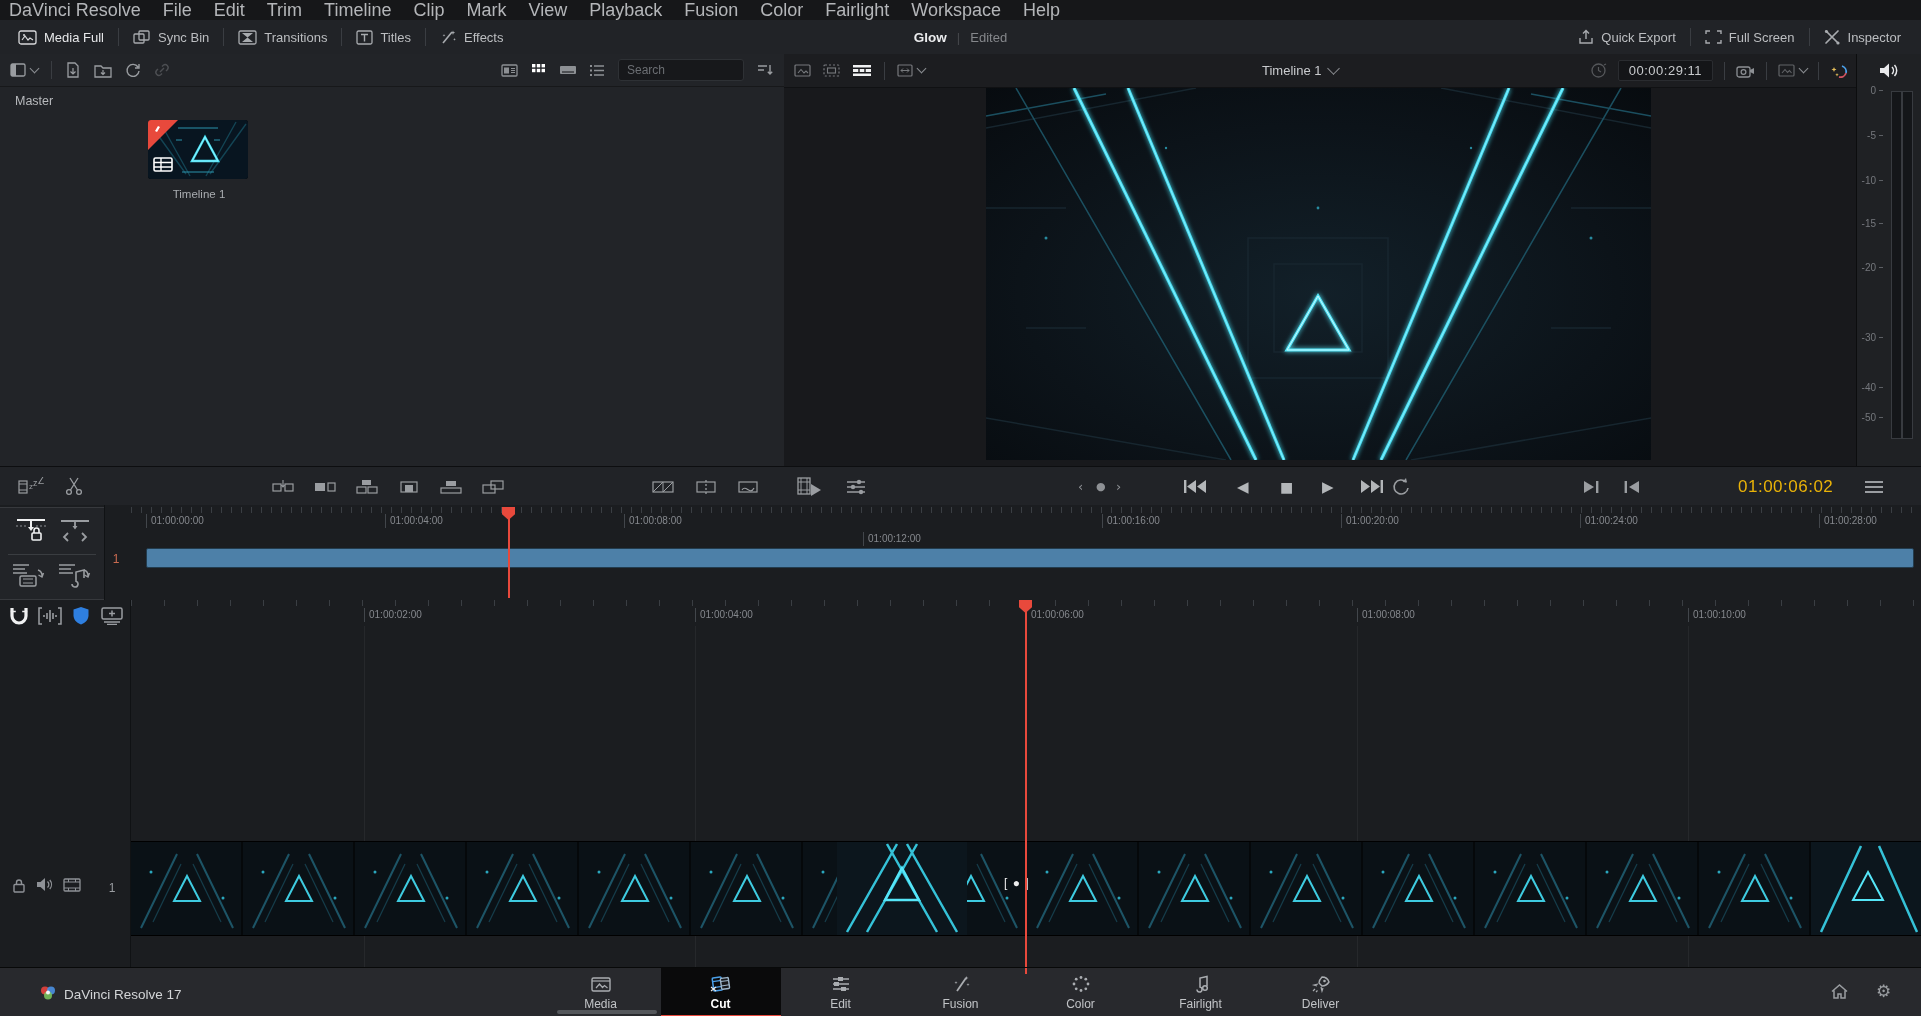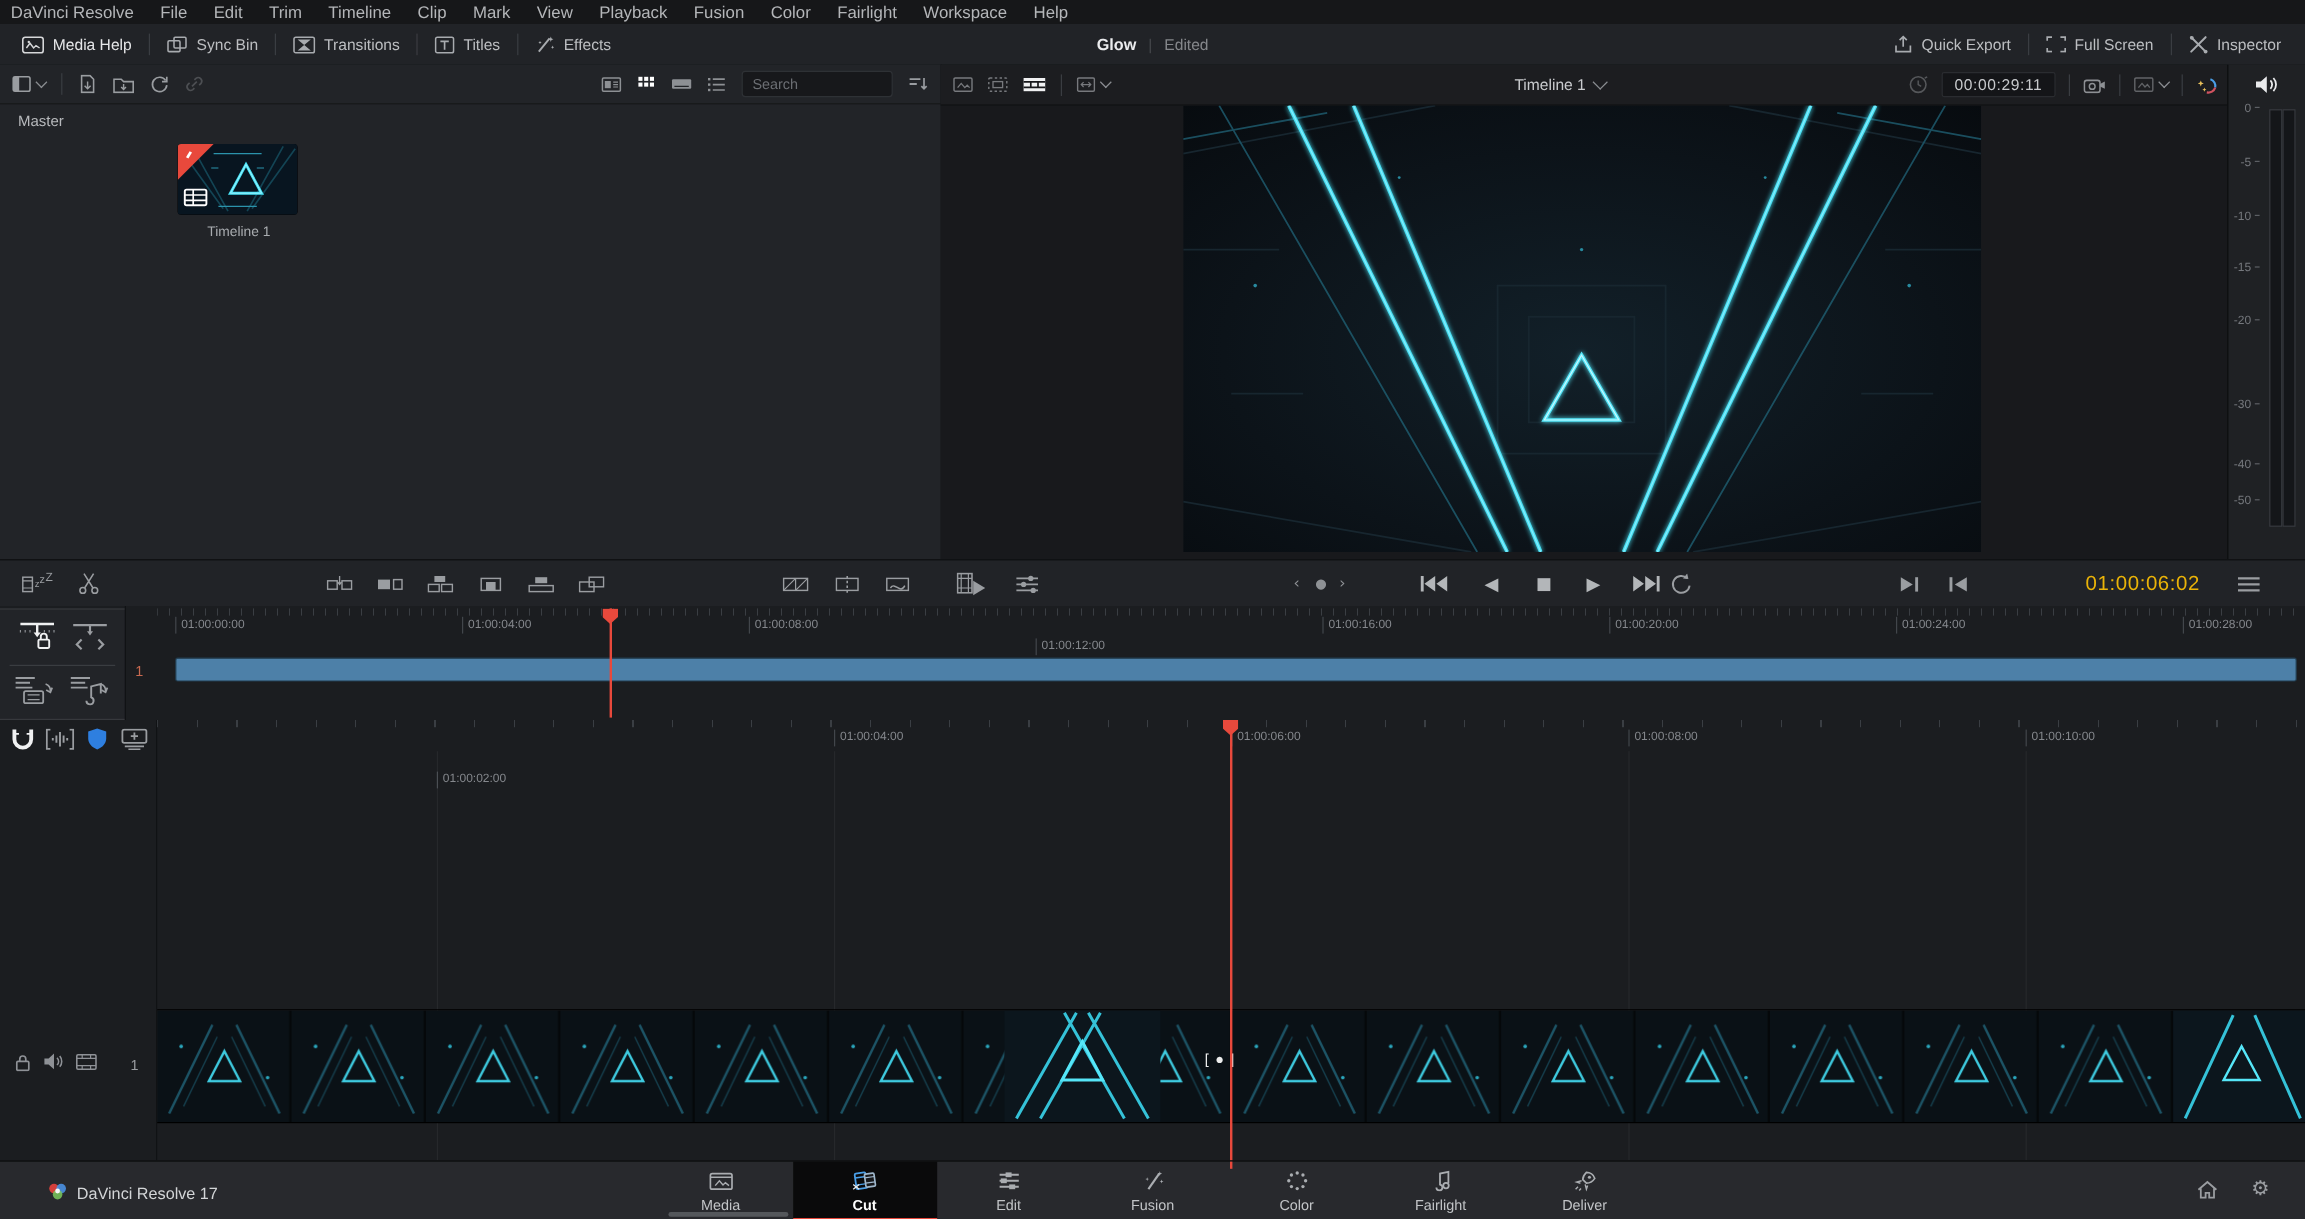--- a/index.html
+++ b/index.html
@@ -4,21 +4,21 @@
 <style>
   html,body{margin:0;padding:0;background:#0e0f11;}
   #app{position:relative;width:1921px;height:1016px;overflow:hidden;
        font-family:"Liberation Sans",sans-serif;background:#1b1d20;color:#b9bbbe;}
   .abs{position:absolute;}
   .row{display:flex;align-items:center;}
   .dvd{width:1px;height:18px;background:#3a3d42;}
   svg{display:block;}
   
   #menubar{left:0;top:0;width:100%;height:20px;background:#161719;display:flex;align-items:center;
-           font-size:14px;color:#b4b6b9;}
+           font-size:18px;color:#b4b6b9;}
   #menubar span{padding:0 11px;cursor:default;}
   #menubar span:first-child{padding-left:9px;}
   
   #toolbar{left:0;top:20px;width:100%;height:34px;background:#212327;border-bottom:1px solid #0c0d0e;}
   .tbtn{display:flex;align-items:center;gap:7px;font-size:13px;color:#bcbec1;padding:0 14px;height:34px;}
   .tbtn.bright{color:#e6e7e9;}
   #tb-left{position:absolute;left:4px;top:0;height:34px;display:flex;align-items:center;}
   #tb-right{position:absolute;right:6px;top:0;height:34px;display:flex;align-items:center;}
   #tb-title{position:absolute;left:50%;transform:translateX(-50%);top:0;height:34px;display:flex;align-items:center;}
   #tb-title .t{font-size:13.5px;font-weight:bold;color:#ebecee;}
@@ -109,21 +109,21 @@
   <div id="toolbar" class="abs">
     <div id="tb-left">
       <div class="tbtn bright">
         <span>
             <svg width="19" height="15" viewBox="0 0 19 15">
               <rect x="1" y="1" width="17" height="13" rx="2" fill="none" stroke="#d7d8da" stroke-width="1.3"></rect>
               <path d="M4 10l3-4 3 4 2-2 3 2" fill="none" stroke="#d7d8da" stroke-width="1.2"></path>
               <circle cx="6" cy="5" r="1" fill="#d7d8da"></circle>
             </svg>
           </span>
-        <span>Media Help</span>
+        <span>Media Full</span>
       </div>
       <div class="dvd"></div>
       <div class="tbtn">
         <span>
             <svg width="18" height="15" viewBox="0 0 18 15">
               <rect x="1" y="4" width="10" height="9" rx="1" fill="none" stroke="#a8abaf" stroke-width="1.3"></rect>
               <rect x="6" y="1" width="10" height="9" rx="1" fill="none" stroke="#a8abaf" stroke-width="1.3"></rect>
             </svg>
           </span>
         <span>Sync Bin</span>
@@ -656,21 +656,21 @@
       </span>
     <span class="abs" style="left:100px;top:7px;">
         <svg width="24" height="18" viewBox="0 0 24 18">
           <rect x="2" y="1" width="20" height="11" rx="1.5" fill="none" stroke="#9a9da1" stroke-width="1.5"></rect>
           <path d="M12 3.5v6M9 6.5h6" stroke="#9a9da1" stroke-width="1.5"></path>
           <path d="M4 15h16M7 17.5h10" stroke="#9a9da1" stroke-width="1.3"></path>
         </svg>
       </span>
     <div class="vdiv" style="left:130px;top:0;height:367px;"></div>
     <div id="ruler-lo"></div>
-    <div class="rlabel" style="left:364px;top:8px;margin-top:35px;">01:00:02:00</div>
+    <div class="rlabel" style="left:364px;top:8px;">01:00:02:00</div>
     <div class="rlabel" style="left:695px;top:8px;">01:00:04:00</div>
     <div class="rlabel" style="left:1026px;top:8px;">01:00:06:00</div>
     <div class="rlabel" style="left:1357px;top:8px;">01:00:08:00</div>
     <div class="rlabel" style="left:1688px;top:8px;">01:00:10:00</div>
     <div class="gline" style="left:364px;"></div>
     <div class="gline" style="left:695px;"></div>
     <div class="gline" style="left:1026px;"></div>
     <div class="gline" style="left:1357px;"></div>
     <div class="gline" style="left:1688px;"></div>
 

